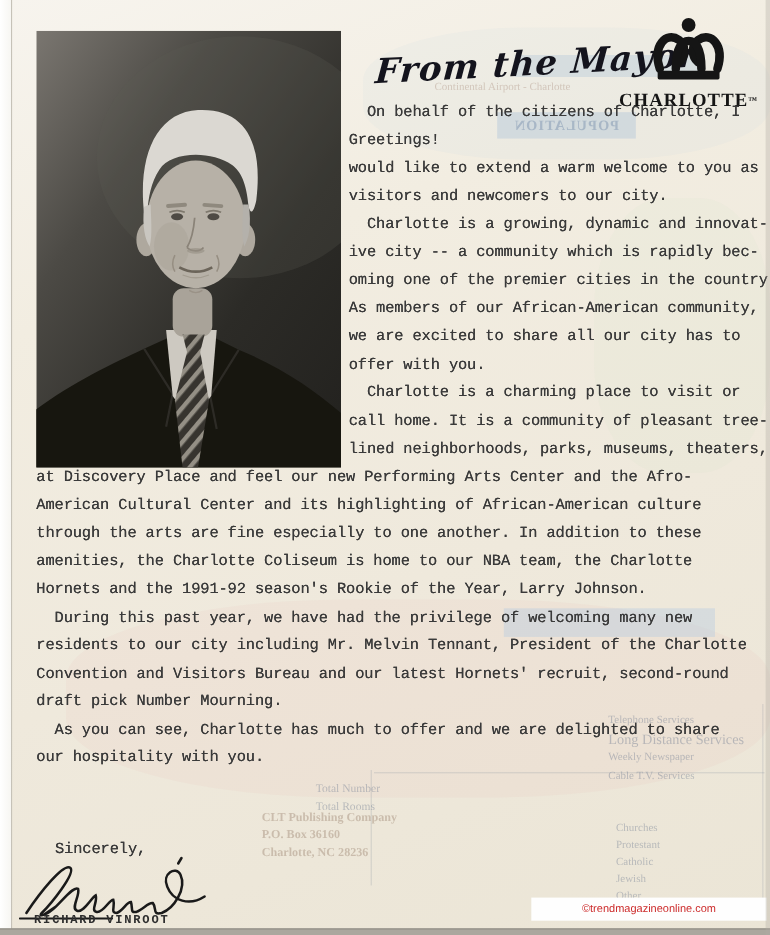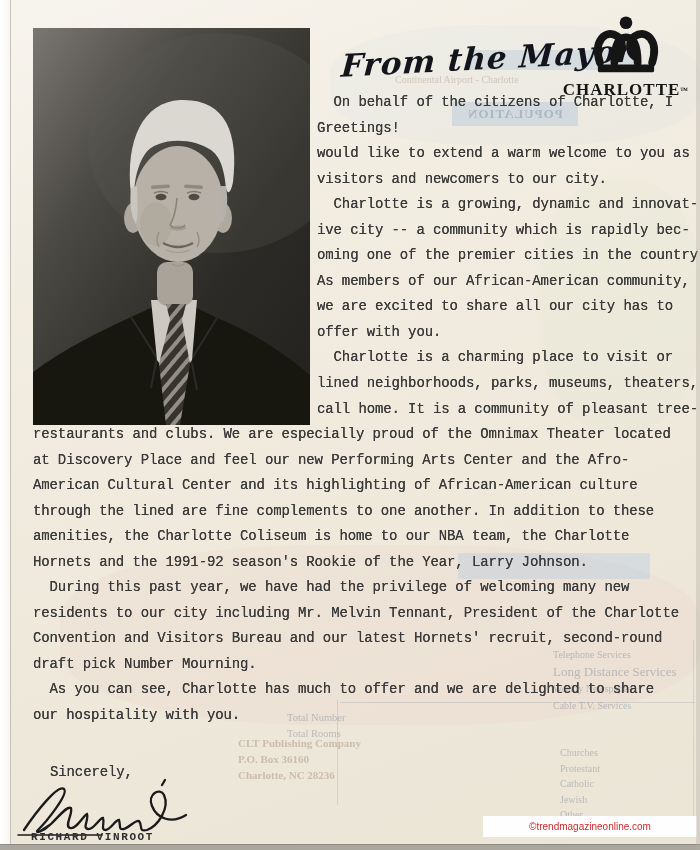--- a/index.html
+++ b/index.html
@@ -172,29 +172,28 @@
       <div>Greetings!</div>
       <div>would like to extend a warm welcome to you as</div>
       <div>visitors and newcomers to our city.</div>
       <div>  Charlotte is a growing, dynamic and innovat-</div>
       <div>ive city -- a community which is rapidly bec-</div>
       <div>oming one of the premier cities in the country</div>
       <div>As members of our African-American community,</div>
       <div>we are excited to share all our city has to</div>
       <div>offer with you.</div>
       <div>  Charlotte is a charming place to visit or</div>
+      <div>call home. It is a community of pleasant tree-</div>
       <div>lined neighborhoods, parks, museums, theaters,</div>
-      <div>call home. It is a community of pleasant tree-</div>
     </div>
 
   <div class="full-lines mono">
-      <div>restaurants and clubs. We are especially proud of the Omnimax Theater located</div>
       <div>at Discovery Place and feel our new Performing Arts Center and the Afro-</div>
       <div>American Cultural Center and its highlighting of African-American culture</div>
-      <div>through the lined are fine complements to one another. In addition to these</div>
+      <div>through the arts are fine especially to one another. In addition to these</div>
       <div>amenities, the Charlotte Coliseum is home to our NBA team, the Charlotte</div>
       <div>Hornets and the 1991-92 season's Rookie of the Year, Larry Johnson.</div>
       <div>  During this past year, we have had the privilege of welcoming many new</div>
       <div>residents to our city including Mr. Melvin Tennant, President of the Charlotte</div>
       <div>Convention and Visitors Bureau and our latest Hornets' recruit, second-round</div>
       <div>draft pick Number Mourning.</div>
       <div>  As you can see, Charlotte has much to offer and we are delighted to share</div>
       <div>our hospitality with you.</div>
     </div>
 

